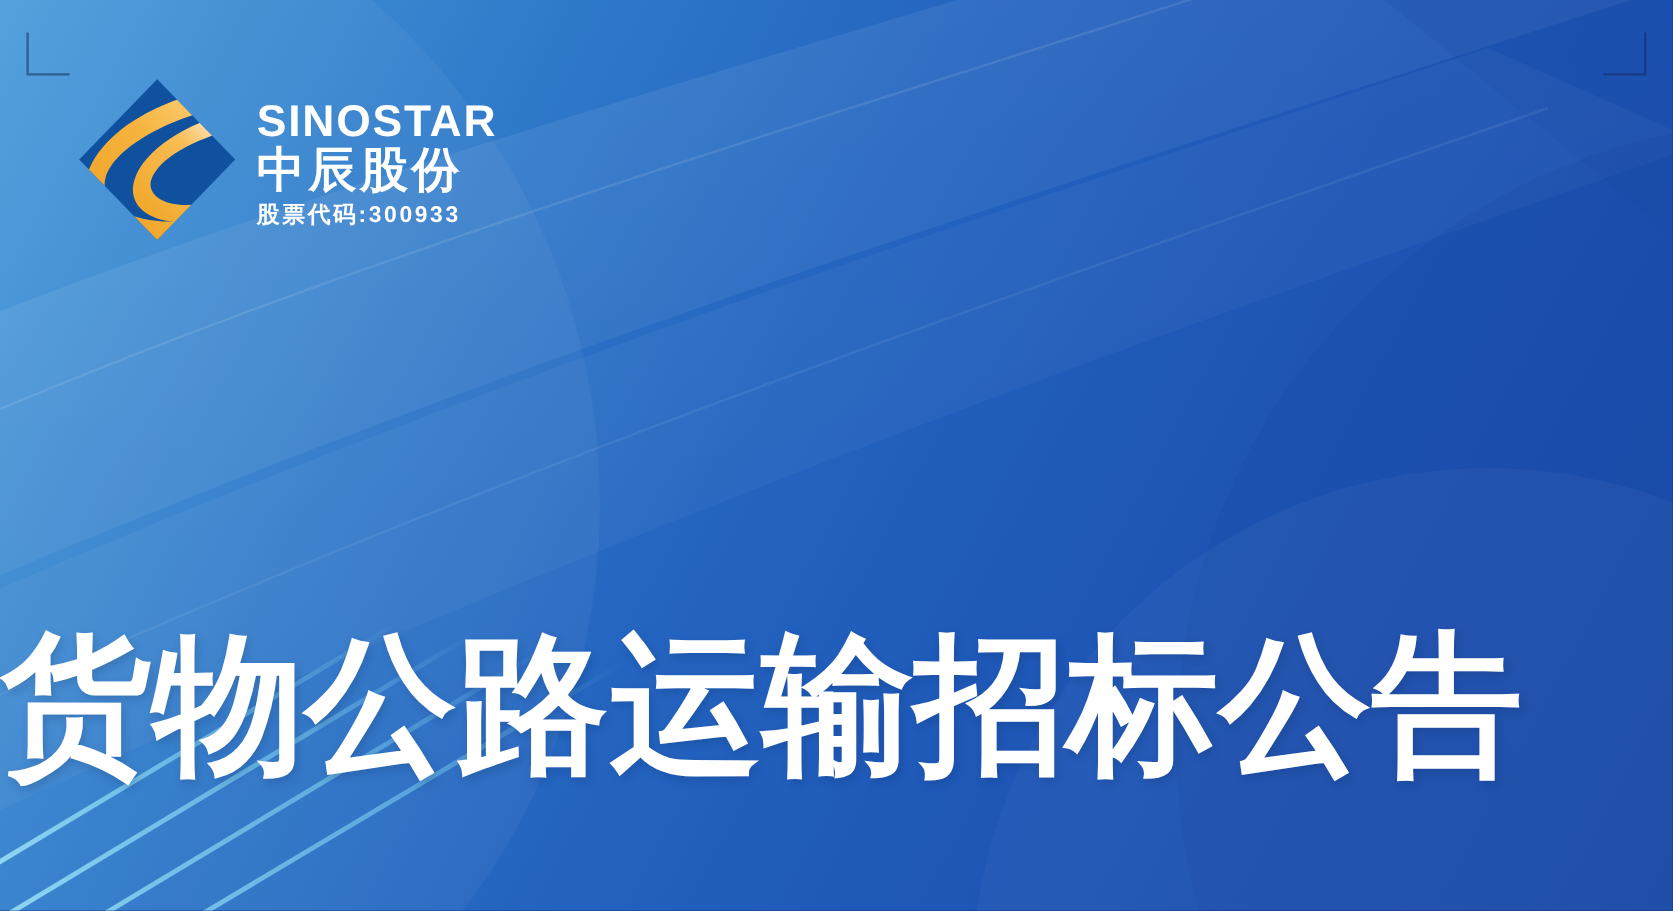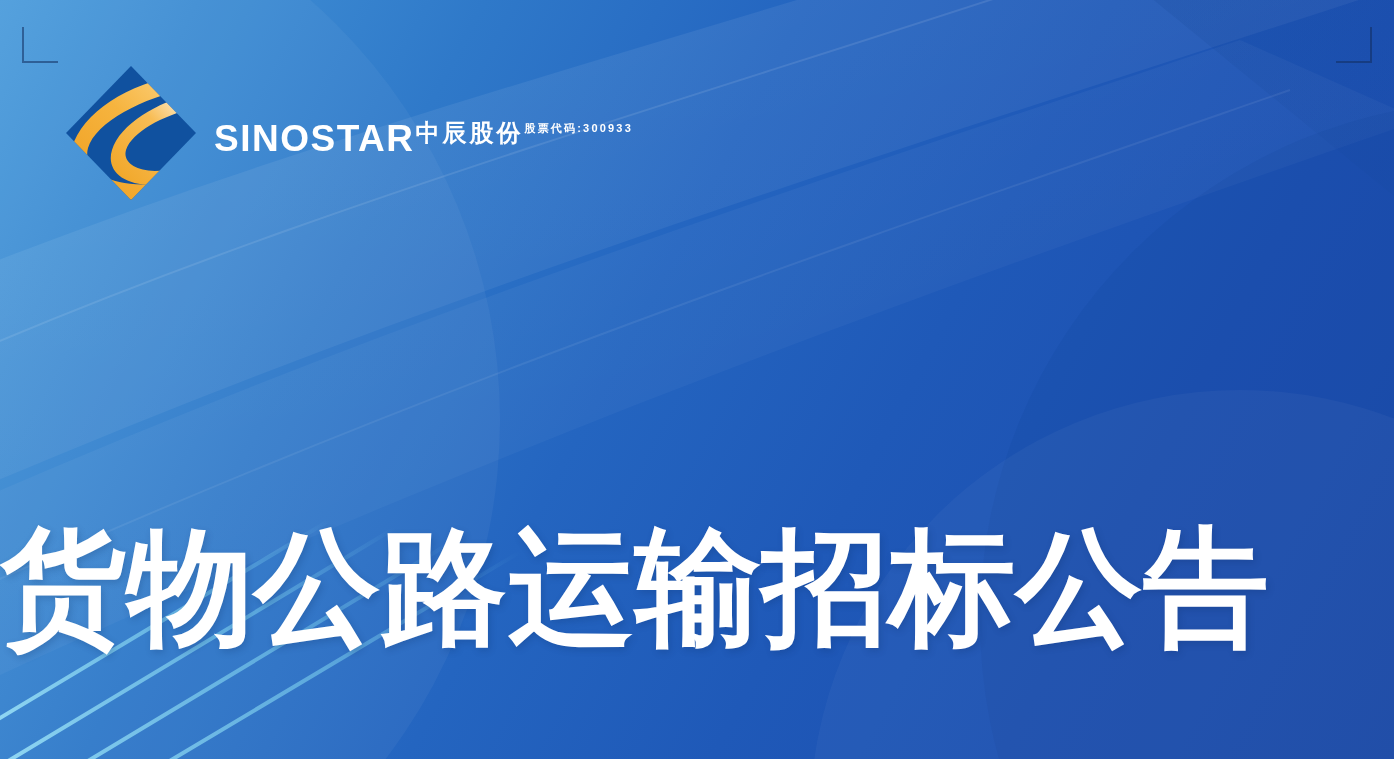--- a/index.html
+++ b/index.html
@@ -53,41 +53,41 @@
   
   .logo-lockup {
     position: absolute;
     left: 62px;
     top: 62px;
     display: flex;
     align-items: center;
     gap: 14px;
   }
   .logo-mark { width: 138px; height: 142px; flex: none; }
-  .logo-text { display: flex; flex-direction: row; gap: 1px; padding-top: 10px; }
+  .logo-text { display: flex; flex-direction: column; gap: 1px; padding-top: 10px; }
 
   .brand-en {
     color: #ffffff;
     font-size: 37px;
     font-weight: 700;
     letter-spacing: 1.5px;
     line-height: 1;
     white-space: nowrap;
   }
   .brand-cn {
     color: #ffffff;
-    font-size: 24px;
+    font-size: 40px;
     font-weight: 700;
     letter-spacing: 3px;
     line-height: 1.12;
     white-space: nowrap;
   }
   .brand-code {
     color: #ffffff;
-    font-size: 11px;
+    font-size: 19px;
     font-weight: 700;
     letter-spacing: 2.2px;
     line-height: 1.5;
     white-space: nowrap;
   }
 
   
   .headline-1 {
     position: absolute;
     left: 0; right: 0;

